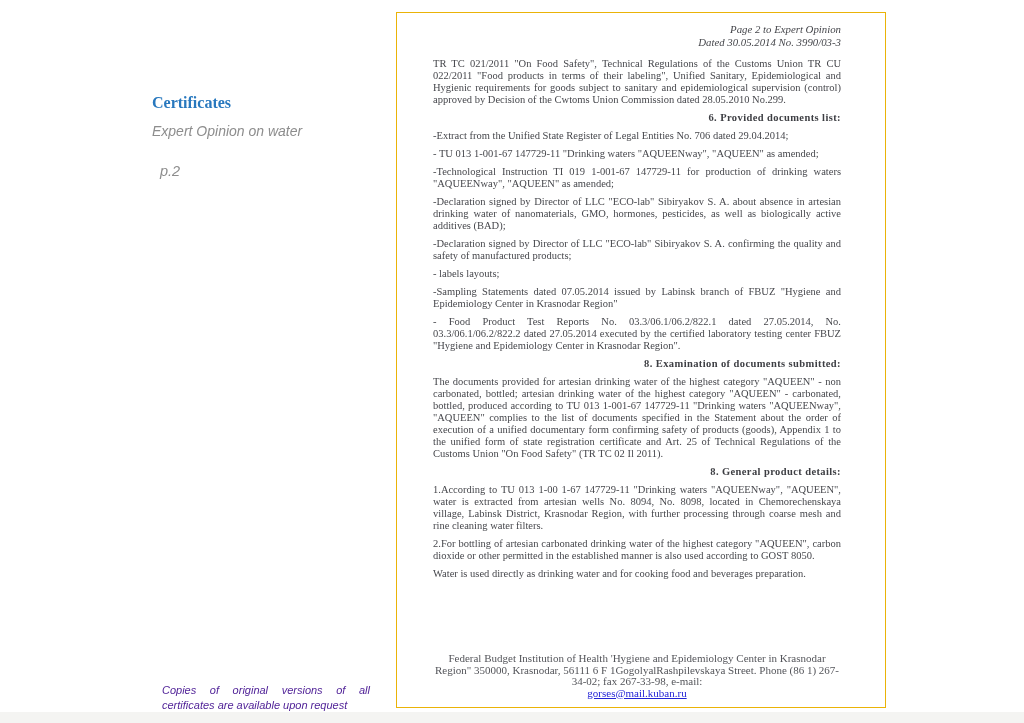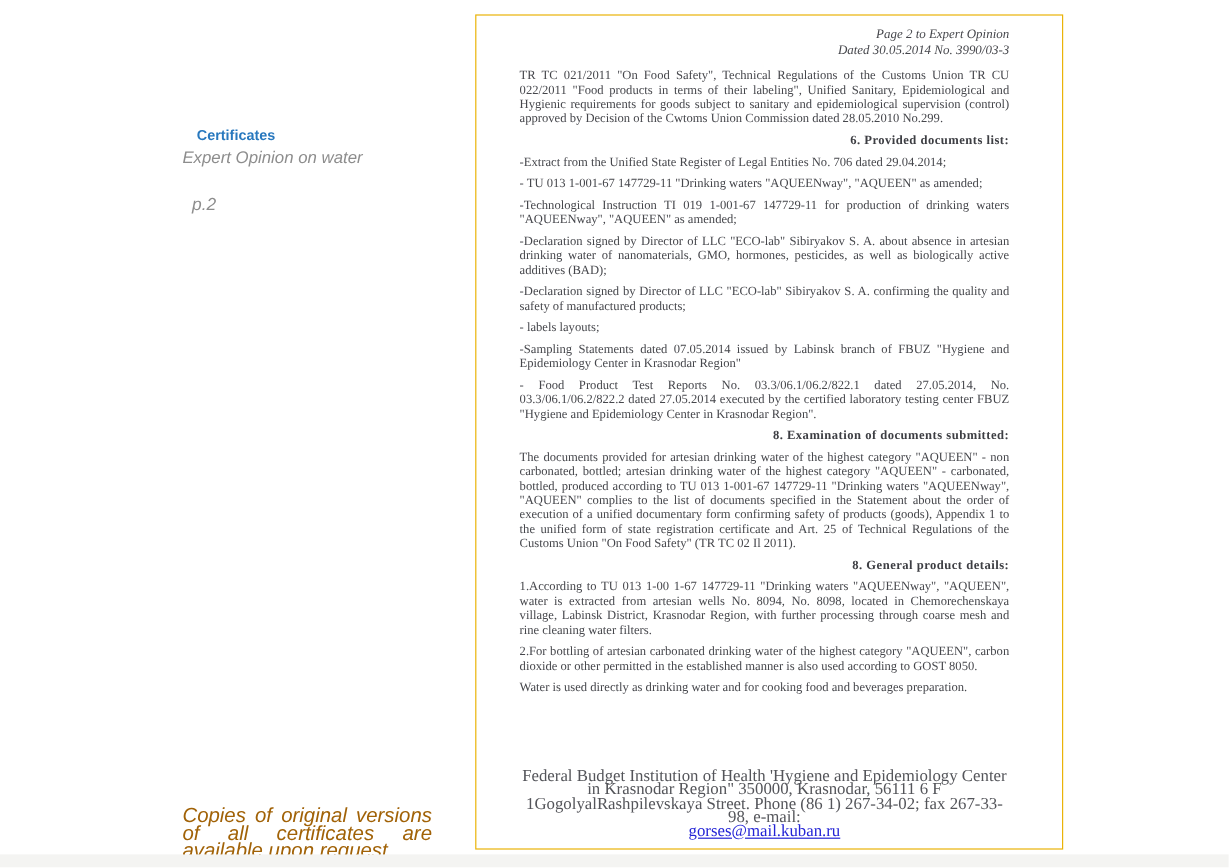--- a/index.html
+++ b/index.html
@@ -10,23 +10,23 @@
     height: 723px;
     background: #ffffff;
     overflow: hidden;
     font-family: "Liberation Sans", sans-serif;
   }
 
   
   .sidebar-title {
     position: absolute;
     left: 152px; top: 94px;
-    margin: 12px;
-    font-family: Liberation Sans, sans-serif;
-    font-size: 12px;
+    margin: 0;
+    font-family: Liberation Serif, serif;
+    font-size: 16px;
     font-weight: bold;
     color: #2878be;
   }
   .sidebar-subtitle {
     position: absolute;
     left: 152px; top: 123px;
     margin: 0;
     font-size: 14px;
     font-style: italic;
     color: #8d8d8d;
@@ -36,25 +36,25 @@
     left: 160px; top: 163px;
     margin: 0;
     font-size: 14.5px;
     font-style: italic;
     color: #8d8d8d;
   }
   .sidebar-note {
     position: absolute;
     left: 152px; top: 673px;
     width: 208px;
-    margin: 0;
-    font-size: 17px;
+    margin: 10px;
+    font-size: 11px;
     line-height: 14.5px;
     font-style: italic;
-    color: #a16207;
+    color: #4c1d95;
     text-align: justify;
   }
 
   
   .doc {
     position: absolute;
     left: 396px; top: 12px;
     width: 490px; height: 696px;
     background: #ffffff;
     border: 1px solid #eab308;
@@ -83,21 +83,21 @@
   .doc-body p.doc-heading {
     font-weight: 700;
     letter-spacing: 0.4px;
     text-align: right;
     margin-top: 2px;
     color: #3d3e43;
   }
   .doc-footer {
     margin-top: auto;
     text-align: center;
-    font-size: 14px;
+    font-size: 11px;
     line-height: 11.5px;
     color: #54555a;
   }
   .doc-footer .email-line { text-align: center; }
   .doc-footer a {
     color: #2323d6;
     text-decoration: underline;
     cursor: pointer;
   }
 

